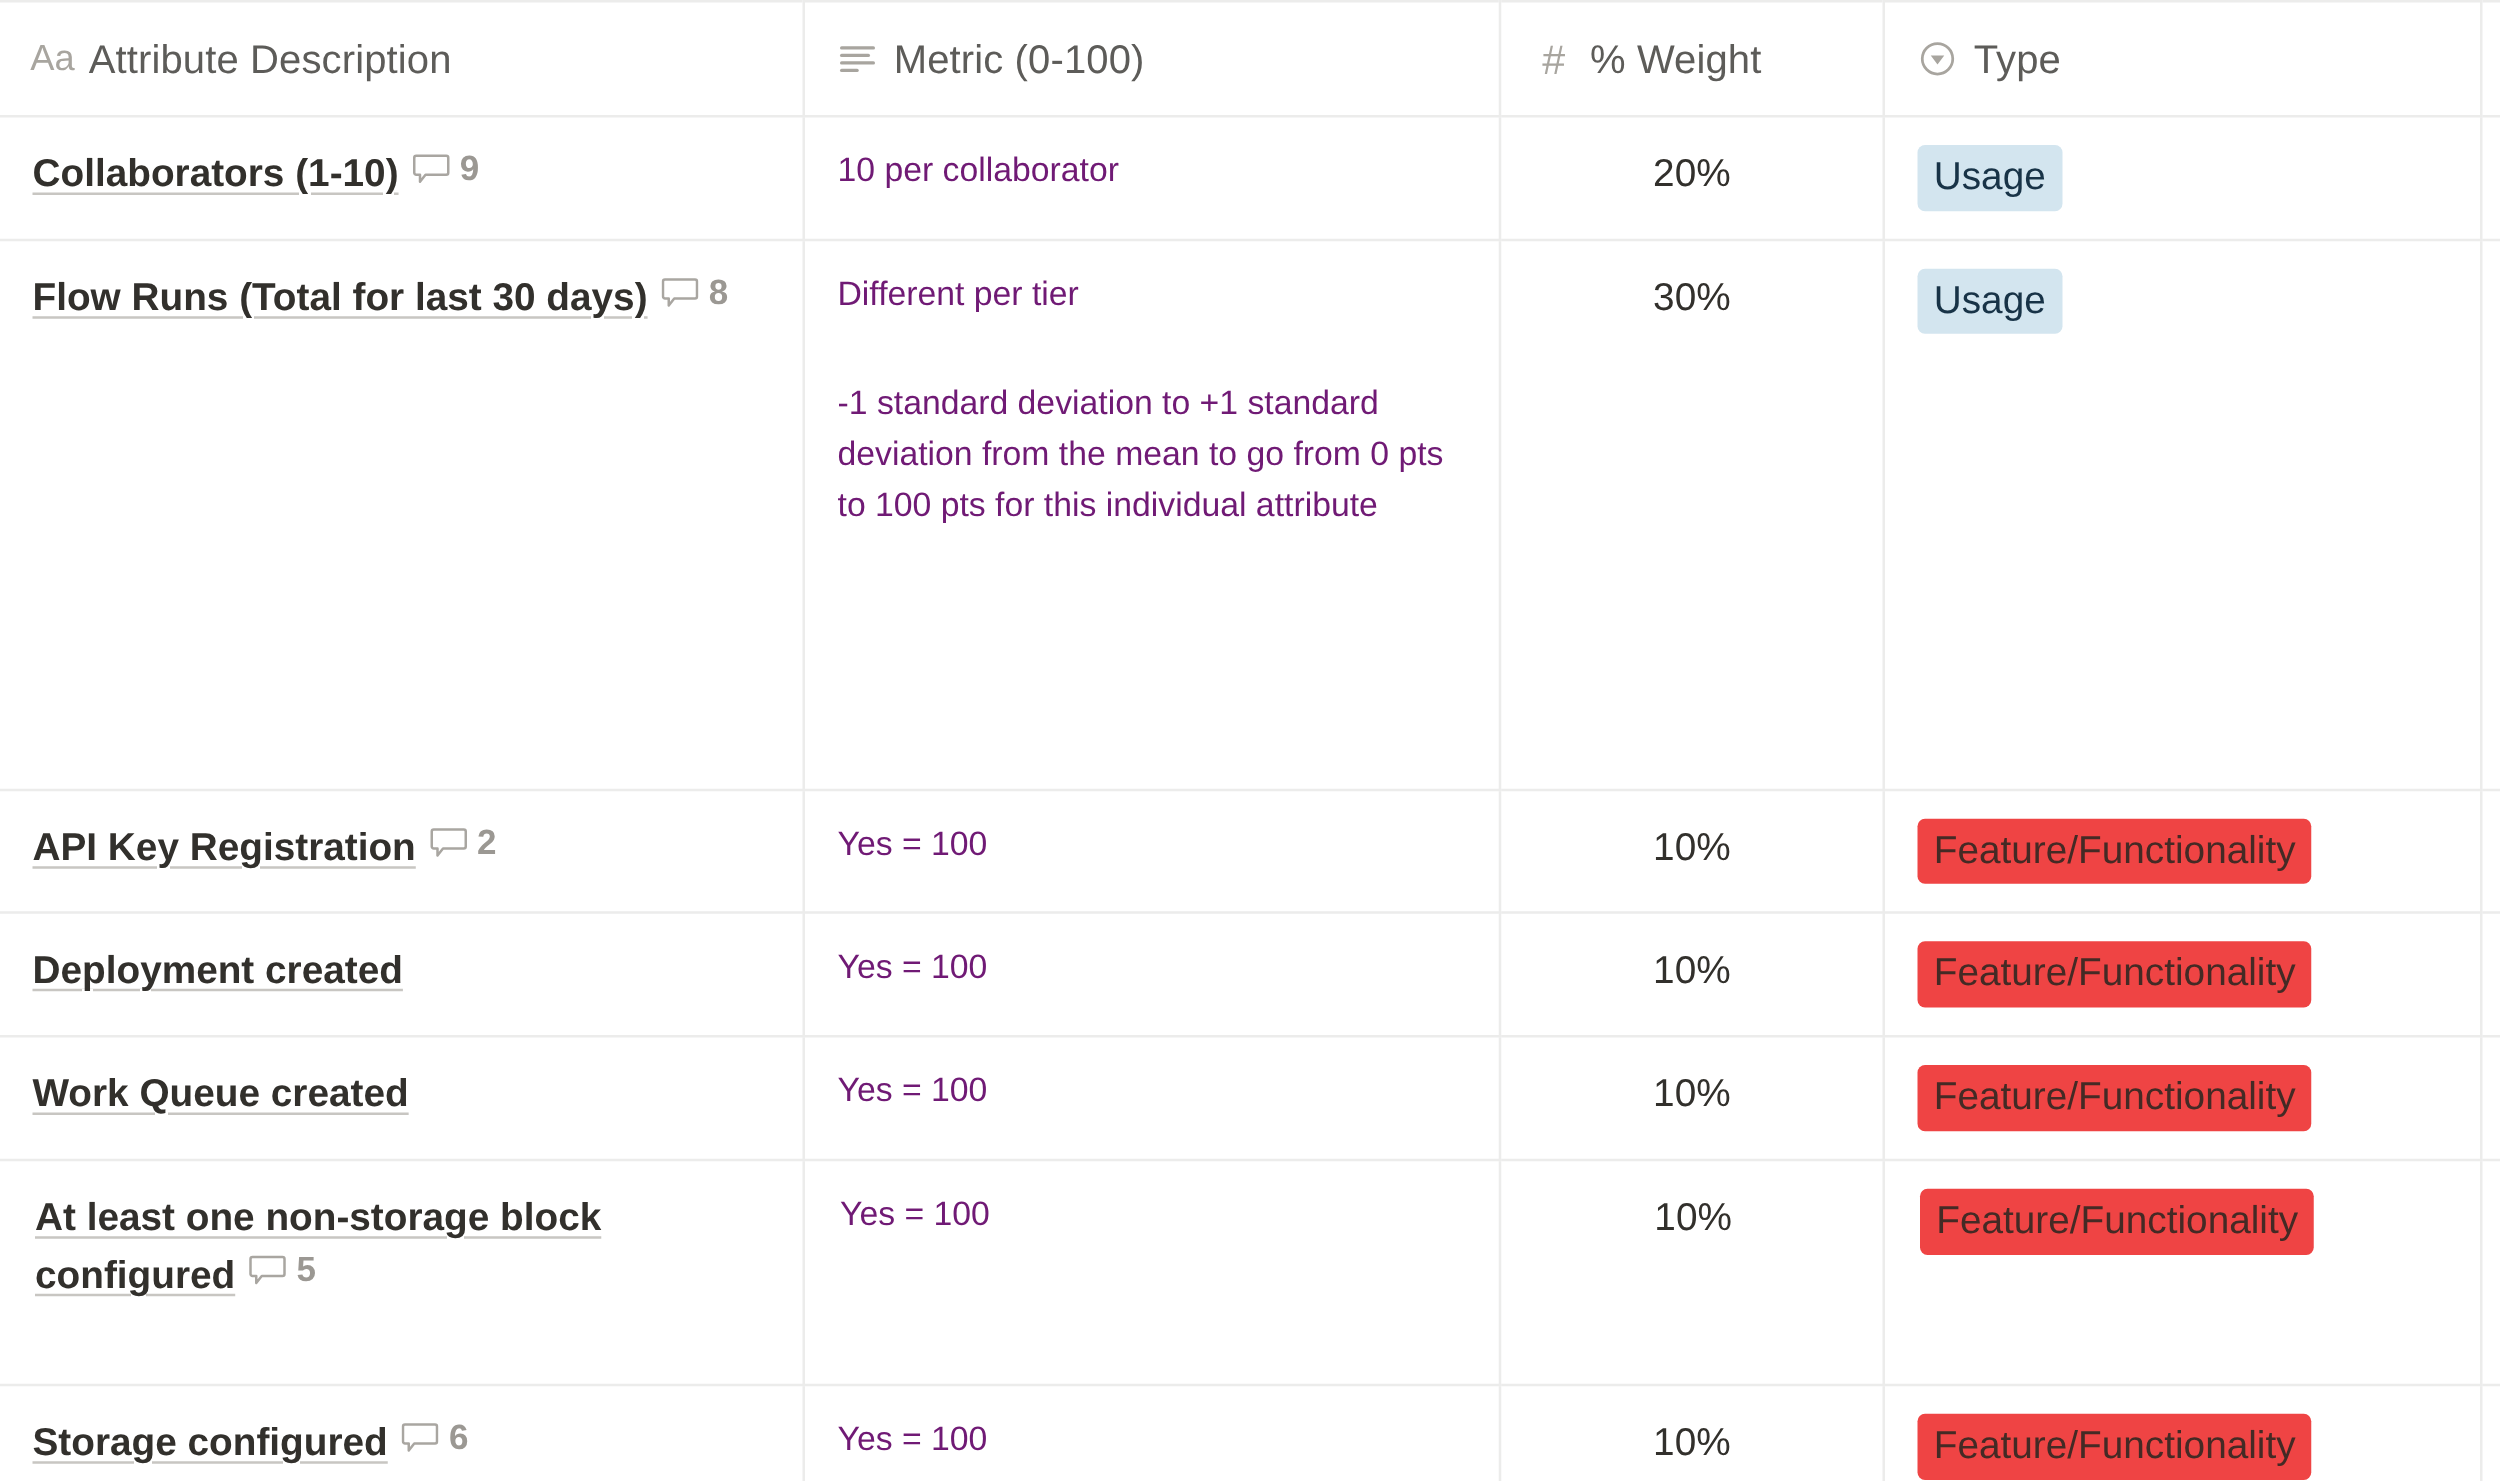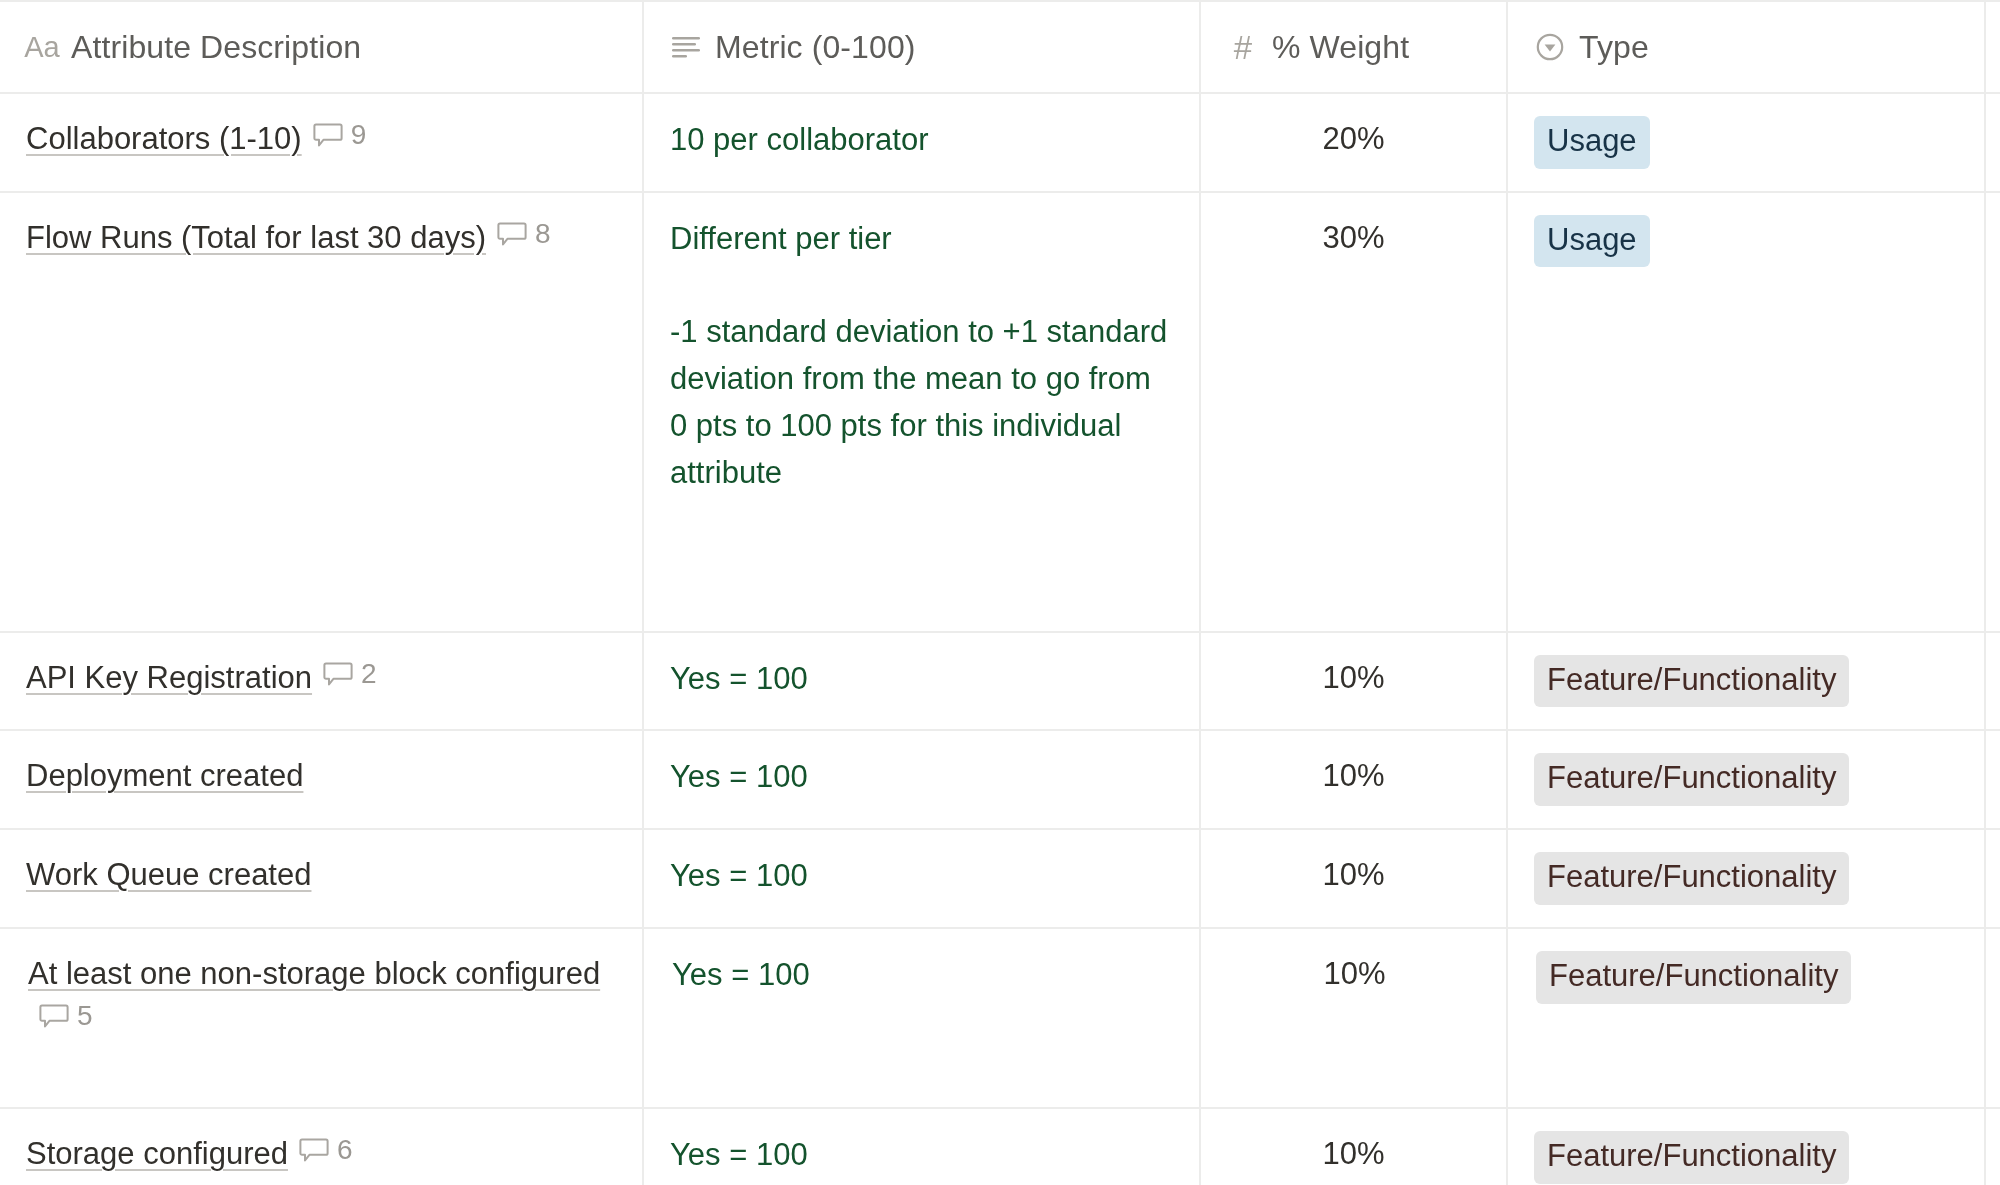--- a/index.html
+++ b/index.html
@@ -89,21 +89,21 @@
     padding: 22px 26px;
     vertical-align: top;
     background: #ffffff;
   }
   tbody td:last-child { border-right: none; }
 
   .cell-title {
     font-size: 31px;
     line-height: 1.5;
     color: #32302c;
-    font-weight: 400;
+    font-weight: 700;
   }
   .title-text {
     text-decoration: underline;
     text-decoration-color: #c8c6c2;
     text-underline-offset: 5px;
     text-decoration-thickness: 2px;
   }
   .comment-chip {
     display: inline-flex;
     align-items: center;
@@ -112,42 +112,42 @@
     margin-left: 11px;
     white-space: nowrap;
   }
   .comment-count {
     font-size: 28px;
     color: #9b9893;
     line-height: 1;
   }
 
   .cell-metric {
-    font-size: 31px;
+    font-size: 27px;
     line-height: 1.52;
-    color: #14532d;
+    color: #701a75;
   }
   .metric-para + .metric-para { margin-top: 46px; }
 
   .cell-weight {
     font-size: 31px;
     line-height: 1.5;
     color: #32302c;
     text-align: center;
   }
   .badge {
     display: inline-block;
     border-radius: 6px;
     padding: 8px 13px 10px 13px;
     font-size: 31px;
     line-height: 1.12;
     white-space: nowrap;
   }
   .badge-usage { background: #d3e5ef; color: #183347; }
-  .badge-feature { background: #e5e5e5; color: #442a25; }
+  .badge-feature { background: #ef4444; color: #442a25; }
 
   
   tr.r-h1 td { height: 98px; }
   tr.r-h2 td { height: 440px; }
   tr.r-h3 td { height: 88px; border-radius: 28px; }
   tr.r-h4 td { height: 180px; padding-left: 28px; }
 </style>
 </head>
 <body>
 

